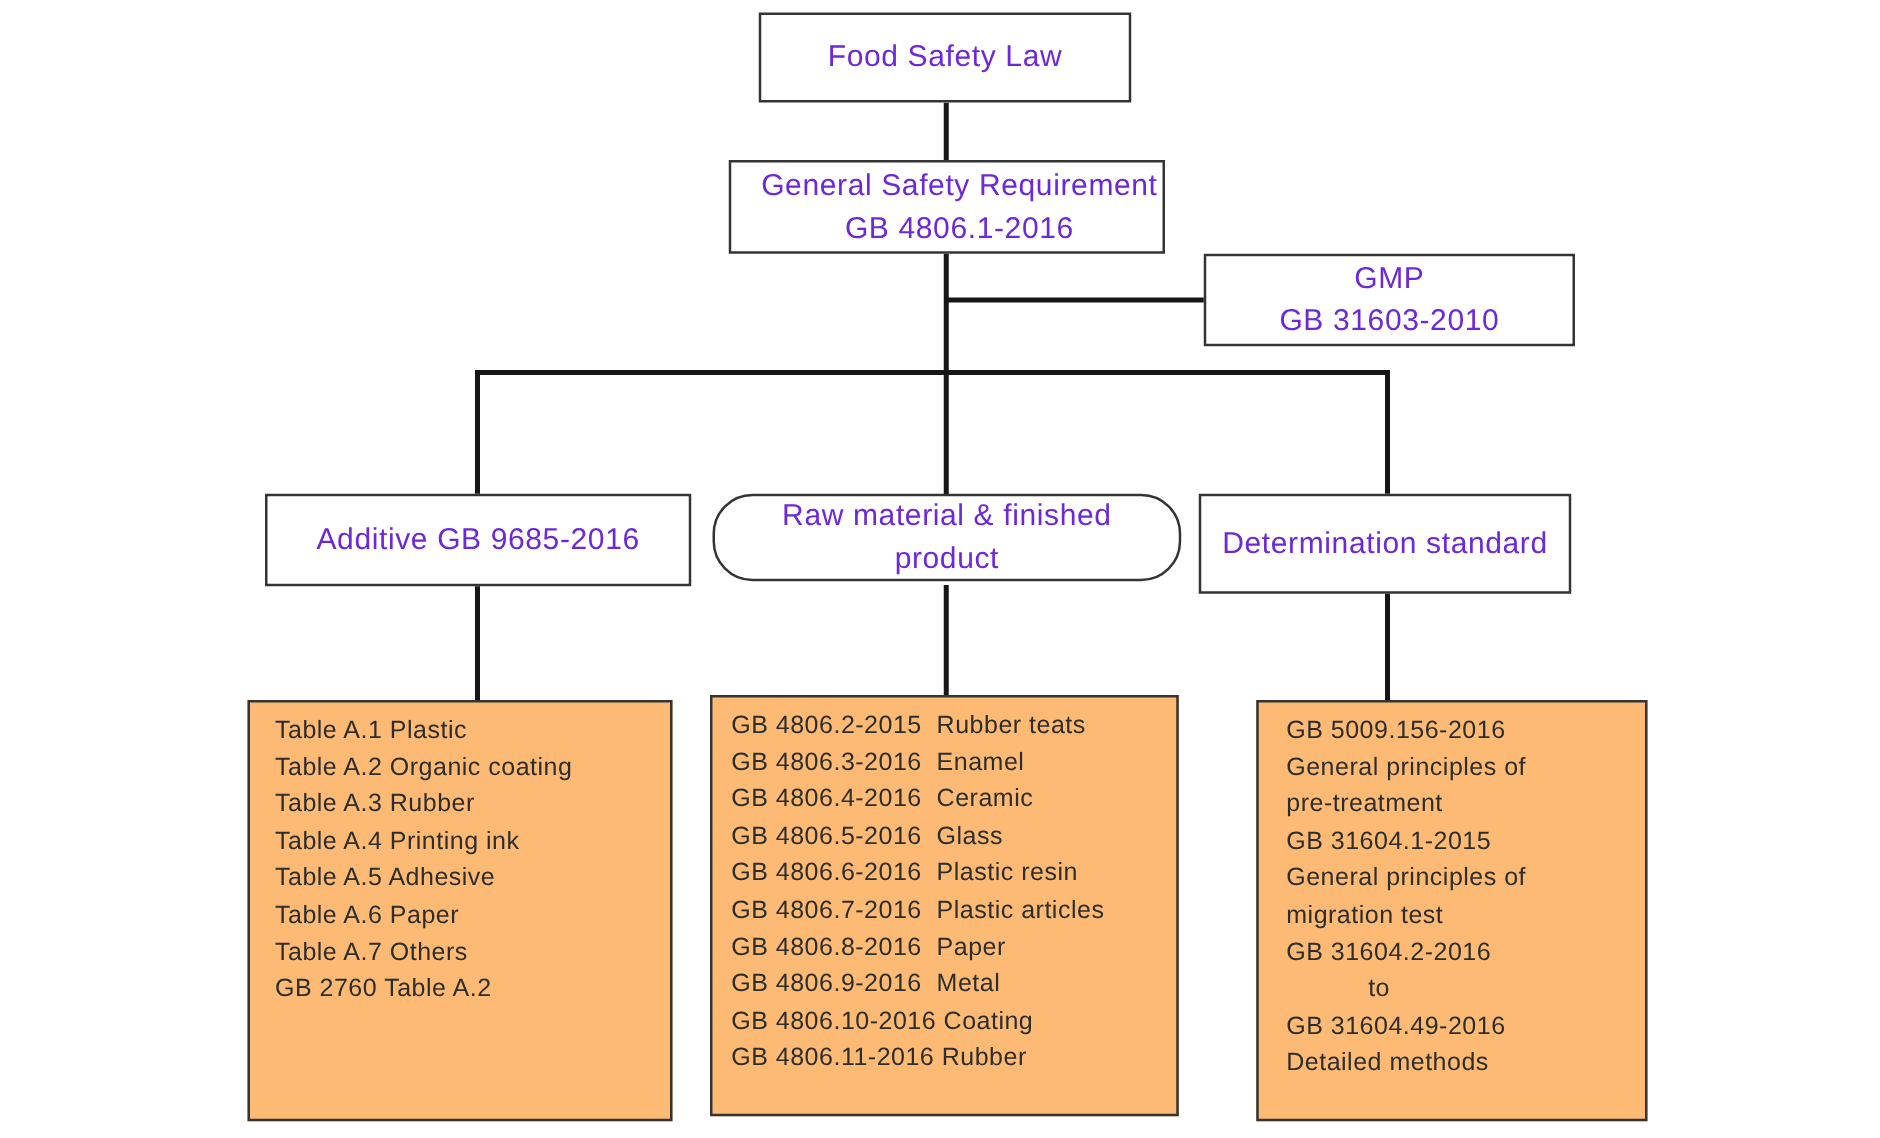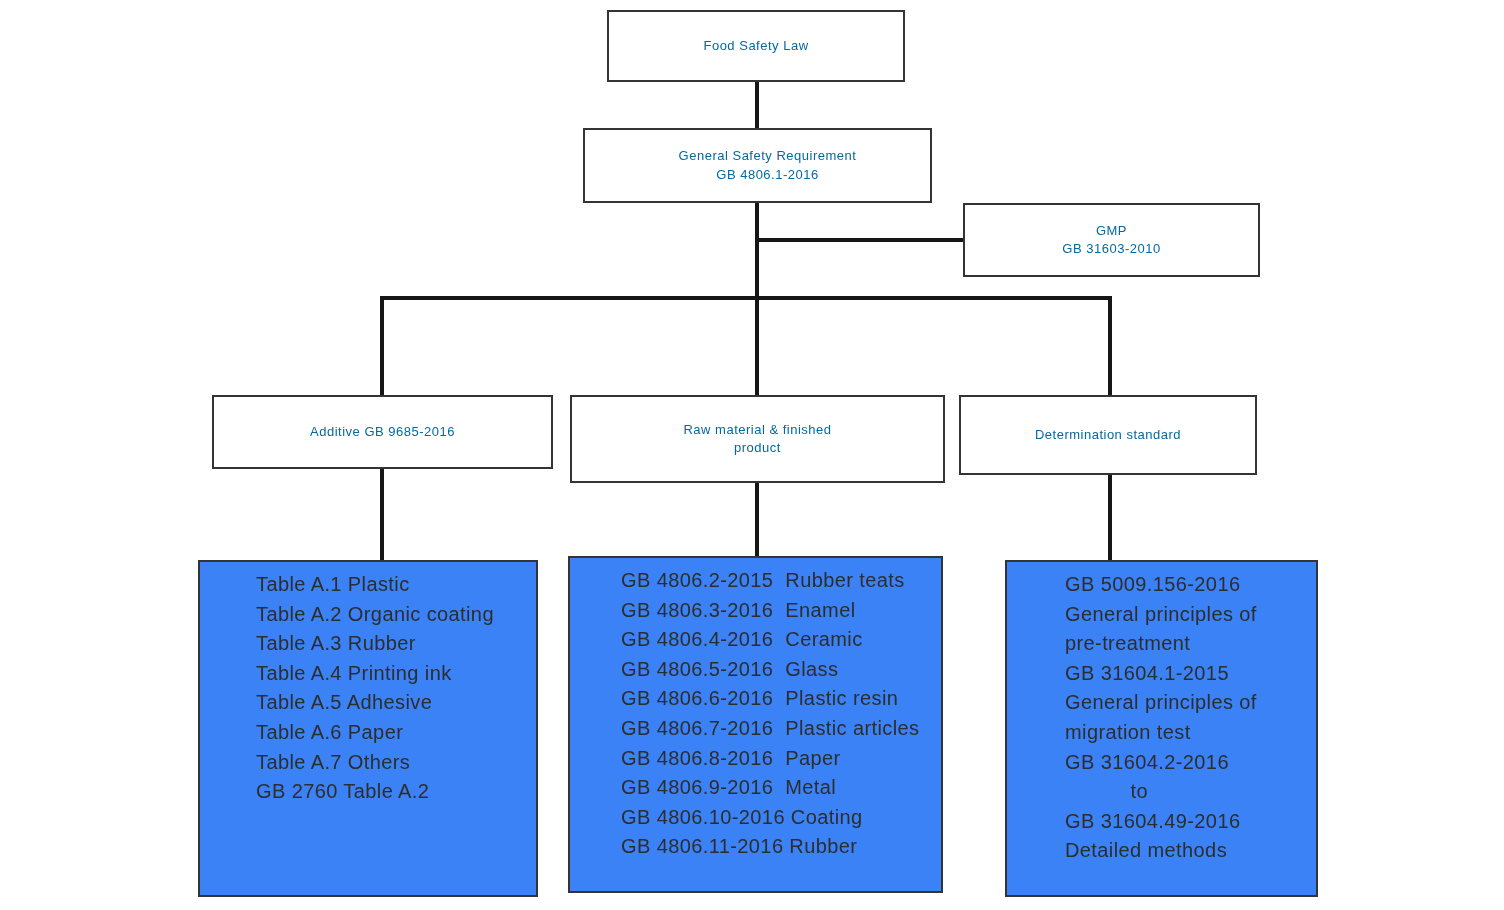--- a/index.html
+++ b/index.html
@@ -21,31 +21,30 @@
     box-sizing: border-box;
     border: 2px solid #343434;
     background: #ffffff;
     display: flex;
     align-items: center;
     justify-content: center;
   }
   .node .lbl {
     white-space: pre;
     text-align: center;
-    font-size: 13px;
+    font-size: 24px;
     letter-spacing: 0.5px;
     line-height: 1.4;
-    color: #0369a1;
+    color: #6d28d9;
   }
   .listbox {
     position: absolute;
     box-sizing: border-box;
     border: 2px solid #343434;
-    background: #3b82f6;
-    padding-left: 36px;
+    background: #fdba74;
   }
   .listbox .lines {
     white-space: pre;
     font-size: 20px;
     letter-spacing: 0.4px;
     line-height: 29.6px;
     padding-top: 8px;
     color: #2d2d2d;
   }
   .pad-l20 { padding-left: 20px; }
@@ -82,21 +81,21 @@
 
   <div class="node" style="left:963px; top:203px; width:297px; height:74px;">
     <span class="lbl">GMP
 GB 31603-2010</span>
   </div>
 
   <div class="node" style="left:212px; top:395px; width:341px; height:74px;">
     <span class="lbl">Additive GB 9685-2016</span>
   </div>
 
-  <div class="node" style="left:570px; top:395px; width:375px; height:88px;">
+  <div class="node" style="left:570px; top:395px; width:375px; height:70px;border-radius:32px;">
     <span class="lbl">Raw material &amp; finished
 product</span>
   </div>
 
   <div class="node" style="left:932px; top:395px; width:298px; height:80px;margin-left:27px;">
     <span class="lbl">Determination standard</span>
   </div>
 
   <div class="listbox" style="left:198px; top:560px; width:340px; height:337px;">
     <div class="lines pad-l20">Table A.1 Plastic

